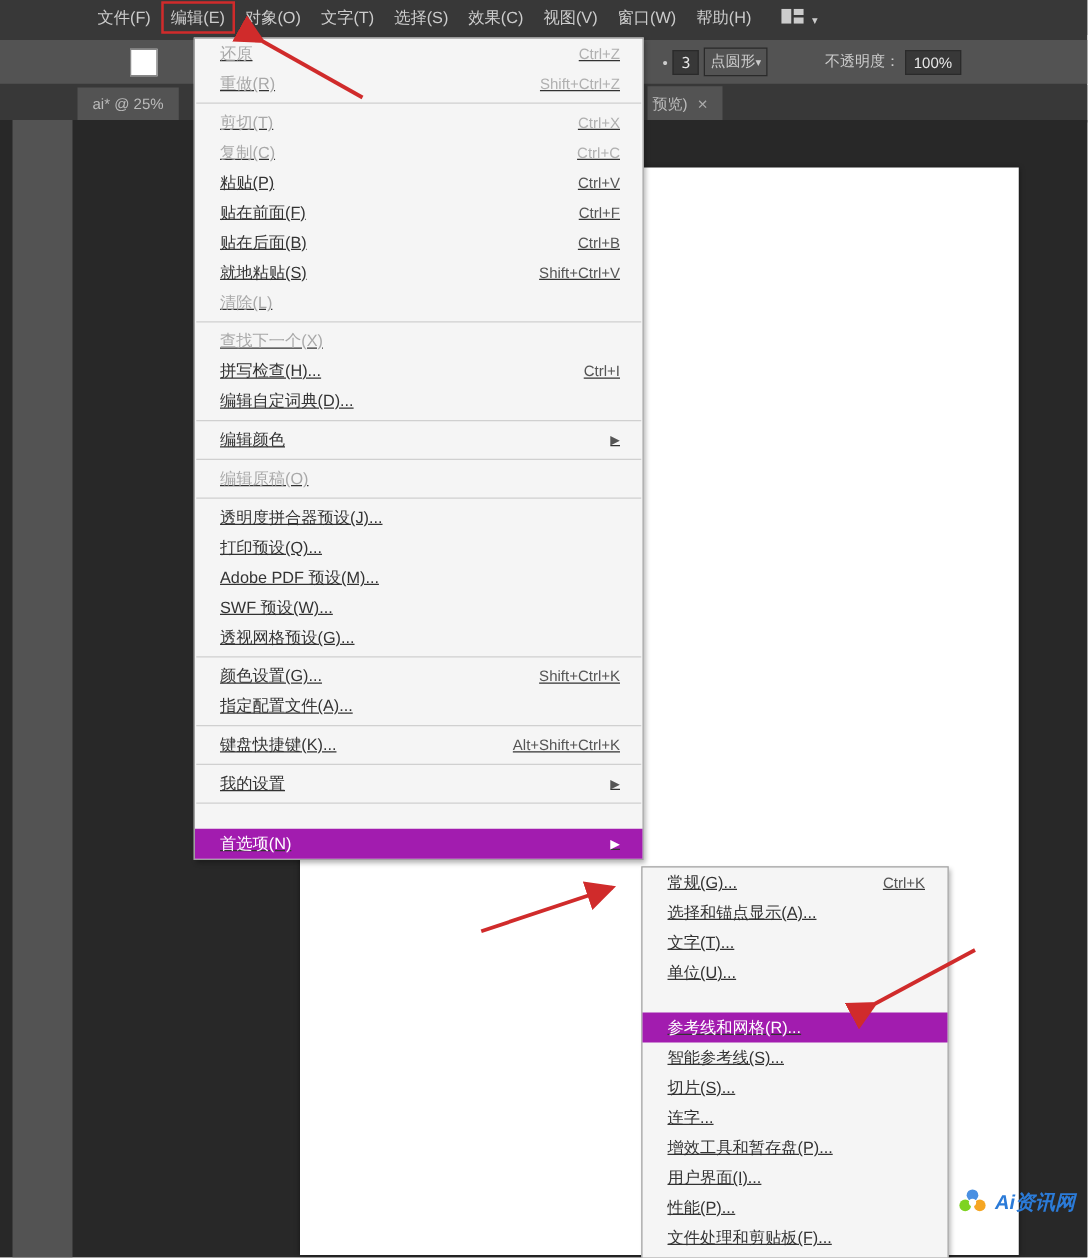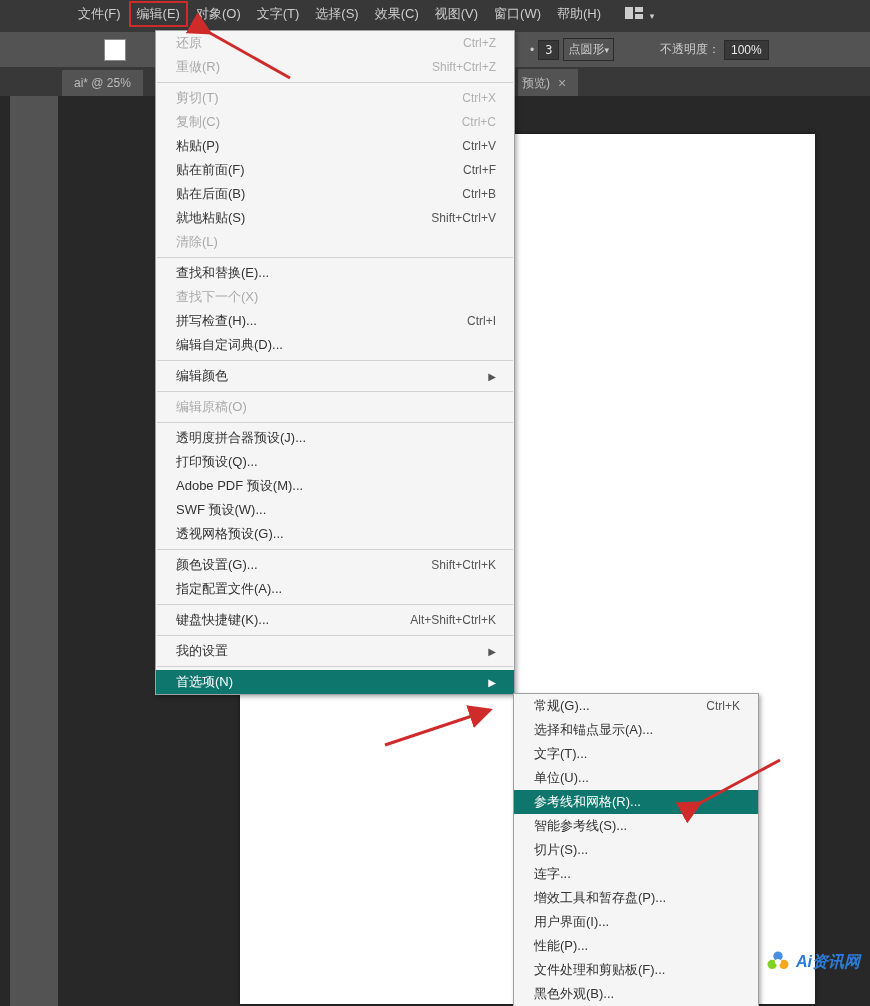--- a/index.html
+++ b/index.html
@@ -17,28 +17,28 @@
 .opt-select { background: #535353; border: 1px solid #2a2a2a; padding: 2px 4px; color: #ccc; display: flex; align-items: center; gap: 0; }
 
 .tabs-bar { background: #383838; height: 30px; display: flex; align-items: center; padding-left: 10px; color: #bbb; font-size: 12px; margin-top: 1px; }
 .tab { background: #535353; padding: 6px 12px; display: flex; align-items: center; gap: 8px; }
 .close-x { color: #aaa; font-size: 14px; }
 
 .workarea { position: absolute; top: 96px; left: 0; right: 0; bottom: 0; background: #282828; }
 .toolbox { position: absolute; left: 10px; top: 0; width: 48px; height: 100%; background: #535353; }
 .canvas { position: absolute; left: 240px; top: 38px; width: 575px; height: 870px; background: #fff; box-shadow: 0 0 4px rgba(0,0,0,0.5); }
 
-.menu { position: absolute; background: #f5f5f5; border: 1px solid #a0a0a0; box-shadow: 2px 2px 4px rgba(0,0,0,0.3); font-size: 13px; color: #333; }
+.menu { position: absolute; background: #f5f5f5; border: 1px solid #a0a0a0; box-shadow: 2px 2px 4px rgba(0,0,0,0.3); font-size: 13px; color: #333; text-decoration: underline; }
 .menu-row { display: flex; justify-content: space-between; align-items: center; padding: 3px 18px 3px 20px; height: 24px; cursor: pointer; white-space: nowrap; }
 .menu-row.disabled { color: #a9a9a9; }
 .menu-row .shortcut { color: #555; margin-left: 40px; font-size: 12px; }
 .menu-row.disabled .shortcut { color: #b0b0b0; }
 .menu-sep { height: 1px; background: #d0d0d0; margin: 3px 1px; }
 .menu-row .arrow { color: #555; font-size: 10px; }
-.menu-row.highlighted { background: #0f766e; color: #fff; }
+.menu-row.highlighted { background: #a21caf; color: #fff; margin-top: 20px; }
 .menu-row.highlighted .shortcut, .menu-row.highlighted .arrow { color: #fff; }
 
 #menu-edit { top: 30px; left: 155px; width: 360px; }
 #menu-prefs { top: 693px; left: 513px; width: 246px; }
 
 .red-arrow { position: absolute; pointer-events: none; }
 .red-arrow svg { overflow: visible; }
 
 .watermark { position: absolute; right: 10px; bottom: 30px; display: flex; align-items: center; gap: 4px; font-size: 16px; font-weight: bold; color: #2b7bd8; font-style: italic; }
 .wm-icon { width: 28px; height: 28px; }
@@ -130,23 +130,20 @@
       <span class="shortcut">Ctrl+B</span>
     </div>
   <div class="menu-row">
       <span>就地粘贴(S)</span>
       <span class="shortcut">Shift+Ctrl+V</span>
     </div>
   <div class="menu-row disabled">
       <span>清除(L)</span>
     </div>
   <div class="menu-sep"></div>
-  <div class="menu-row">
-      <span>查找和替换(E)...</span>
-    </div>
   <div class="menu-row disabled">
       <span>查找下一个(X)</span>
     </div>
   <div class="menu-row">
       <span>拼写检查(H)...</span>
       <span class="shortcut">Ctrl+I</span>
     </div>
   <div class="menu-row">
       <span>编辑自定词典(D)...</span>
     </div>

